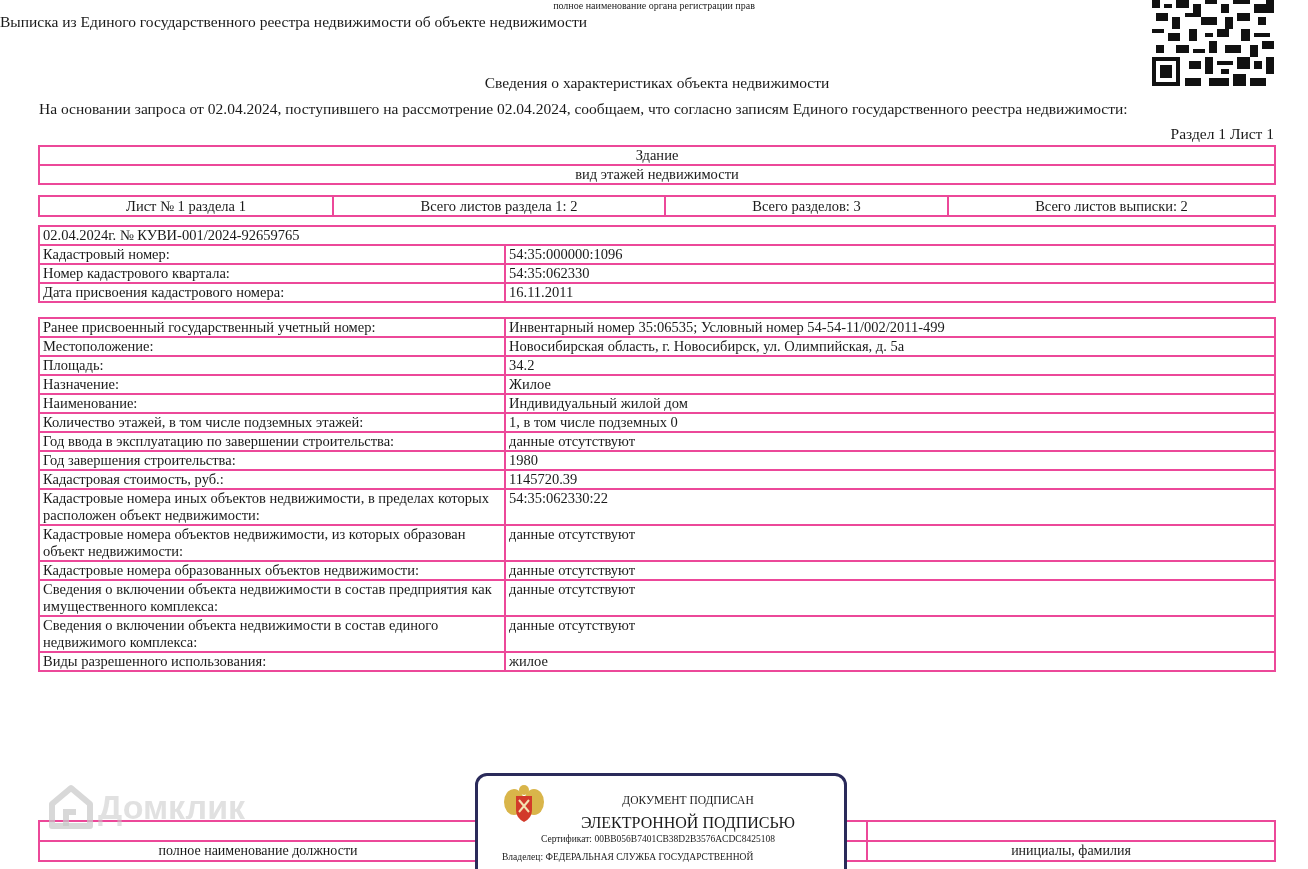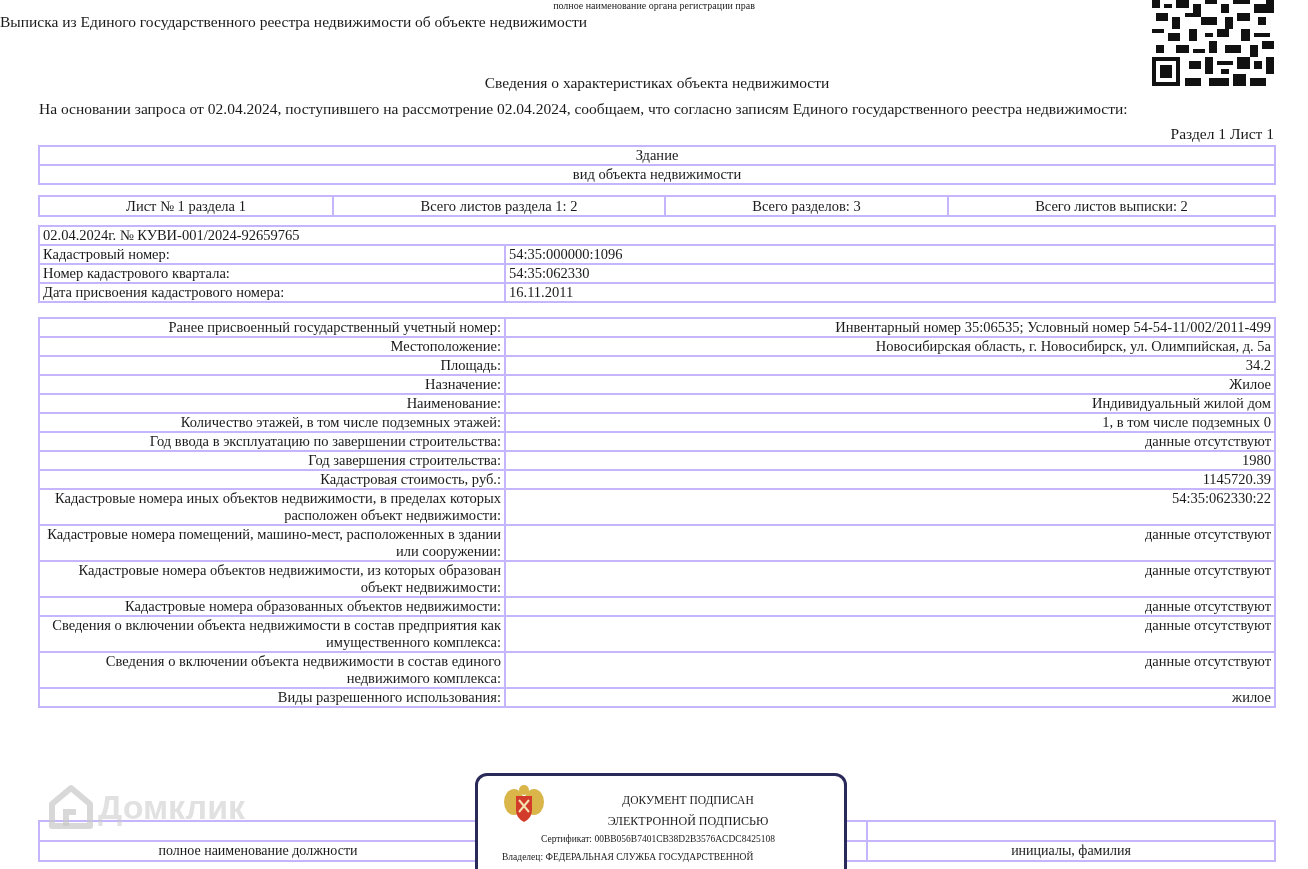--- a/index.html
+++ b/index.html
@@ -10,42 +10,42 @@
     .abs { position: absolute; }
     .authority-caption { top: 0; left: 0; width: 1308px; text-align: center; font-size: 10px; color: #222; }
     .doc-title { top: 13px; left: 0; width: 1214px; text-align: left; font-size: 15.5px; }
     .qr { top: 0; left: 1152px; width: 122px; height: 86px; }
     .section-title { top: 74px; left: 0; width: 1314px; text-align: center; font-size: 15.5px; }
     .intro { top: 100px; left: 39px; font-size: 15.5px; white-space: nowrap; }
     .sheet-ref { top: 125px; right: 34px; font-size: 15.5px; }
 
     table.grid { position: absolute; left: 38px; width: 1238px; border-collapse: collapse; table-layout: fixed; }
     table.grid td {
-      border: 2px solid #c4b5fd; padding: 0 3px; font-size: 14.5px; line-height: 17px;
+      border: 2px solid #ec4899; padding: 0 3px; font-size: 14.5px; line-height: 17px;
       vertical-align: top; height: 17px; background: #fff;
     }
     .center { text-align: center; }
     #t-type { top: 145px; }
     #t-type td { height: 17px; line-height: 17px; }
     #t-sheets { top: 195px; }
     #t-sheets td { line-height: 18px; height: 18px; margin-top: 40px; }
     #t-ident { top: 225px; }
-    #t-chars { top: 317px; text-align: right; }
+    #t-chars { top: 317px; }
     .col-label { width: 460px; }
 
     
     #t-sign { top: 820px; }
     #t-sign td { height: 18px; line-height: 18px; font-size: 14px; margin-left: 39px; }
     .stamp {
       top: 773px; left: 475px; width: 366px; height: 130px;
       border: 3px solid #2a2a5a; border-radius: 12px; background: #fff; z-index: 5;
     }
     .stamp .emblem { position: absolute; left: 24px; top: 6px; width: 44px; height: 46px; }
     .stamp .line1 { position: absolute; top: 18px; left: 60px; width: 300px; text-align: center; font-size: 11.5px; }
-    .stamp .line2 { position: absolute; top: 38px; left: 60px; width: 300px; text-align: center; font-size: 12px; }
+    .stamp .line2 { position: absolute; top: 38px; left: 60px; width: 300px; text-align: center; font-size: 16px; }
     .stamp .cert { position: absolute; top: 58px; left: 24px; font-size: 9.5px; white-space: nowrap; padding-left: 39px; }
     .stamp .owner { position: absolute; top: 76px; left: 24px; font-size: 9.5px; white-space: nowrap; }
     .stamp .owner2 { position: absolute; top: 92px; left: 24px; font-size: 9.5px; white-space: nowrap; }
 
     .watermark {
       top: 782px; left: 46px; font-family: "Liberation Sans", "DejaVu Sans", sans-serif;
       font-size: 34px; font-weight: bold; color: rgba(200,200,200,0.55); z-index: 10; display: flex; align-items: center; gap: 2px;
     }
     .watermark svg { width: 50px; height: 50px; }
   </style>
@@ -108,21 +108,21 @@
 <div class="abs section-title">Сведения о характеристиках объекта недвижимости</div>
 <div class="abs intro">На  основании запроса от 02.04.2024, поступившего на рассмотрение 02.04.2024, сообщаем, что согласно записям Единого государственного реестра недвижимости:</div>
 <div class="abs sheet-ref">Раздел 1 Лист 1</div>
 
 <table class="grid" id="t-type">
   <tbody>
       <tr>
         <td class="center">Здание</td>
       </tr>
   <tr>
-        <td class="center">вид объекта недвижимости</td>
+        <td class="center">вид этажей недвижимости</td>
       </tr>
 </tbody>
   </table>
 
 <table class="grid" id="t-sheets">
   <colgroup>
       <col style="width:294px">
       <col style="width:332px">
       <col style="width:283px">
       <col>
@@ -199,24 +199,20 @@
         <td>Год завершения строительства:</td>
         <td>1980</td>
       </tr>
       <tr>
         <td>Кадастровая стоимость, руб.:</td>
         <td>1145720.39</td>
       </tr>
       <tr>
         <td>Кадастровые номера иных объектов недвижимости, в пределах которых расположен объект недвижимости:</td>
         <td>54:35:062330:22</td>
-      </tr>
-      <tr>
-        <td>Кадастровые номера помещений, машино-мест, расположенных в здании или сооружении:</td>
-        <td>данные отсутствуют</td>
       </tr>
       <tr>
         <td>Кадастровые номера объектов недвижимости, из которых образован объект недвижимости:</td>
         <td>данные отсутствуют</td>
       </tr>
       <tr>
         <td>Кадастровые номера образованных объектов недвижимости:</td>
         <td>данные отсутствуют</td>
       </tr>
       <tr>

